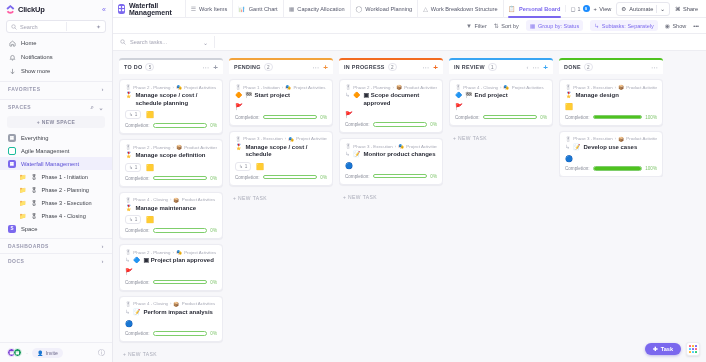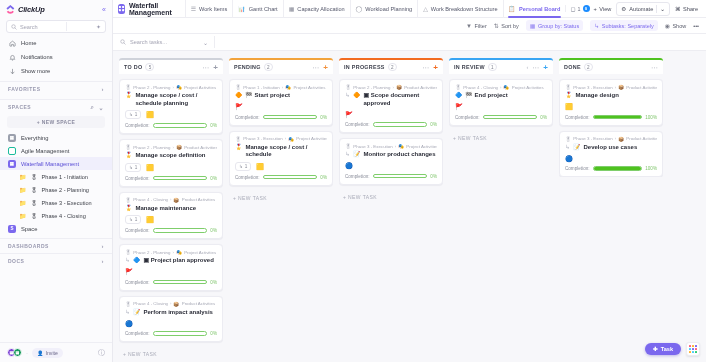--- a/index.html
+++ b/index.html
@@ -18,21 +18,21 @@
     width: 113px; height: 362px;
     background: #fbfbfd;
     border-right: 1px solid #e9e9ef;
     display: flex; flex-direction: column;
     flex: 0 0 113px;
   }
   .sb-top {
     height: 18px; display: flex; align-items: center;
     padding: 0 6px; gap: 4px;
   }
-  .brand { display: flex; align-items: flex-start; gap: 3px; font-style: italic; }
+  .brand { display: flex; align-items: flex-start; gap: 3px; }
   .brand-logo { width: 9px; height: 9px; position: relative; }
   .brand-name { font-size: 7.5px; font-weight: bold; letter-spacing: -0.2px; color: #1b1b2b; }
   .collapse { margin-left: auto; color: #7b68ee; font-size: 7px; }
 
   .sb-search {
     margin: 2px 6px 3px 6px; height: 13px;
     border: 1px solid #e6e6ee; border-radius: 3px;
     background: #fff; display: flex; align-items: center;
     padding: 0 4px; gap: 3px;
   }

